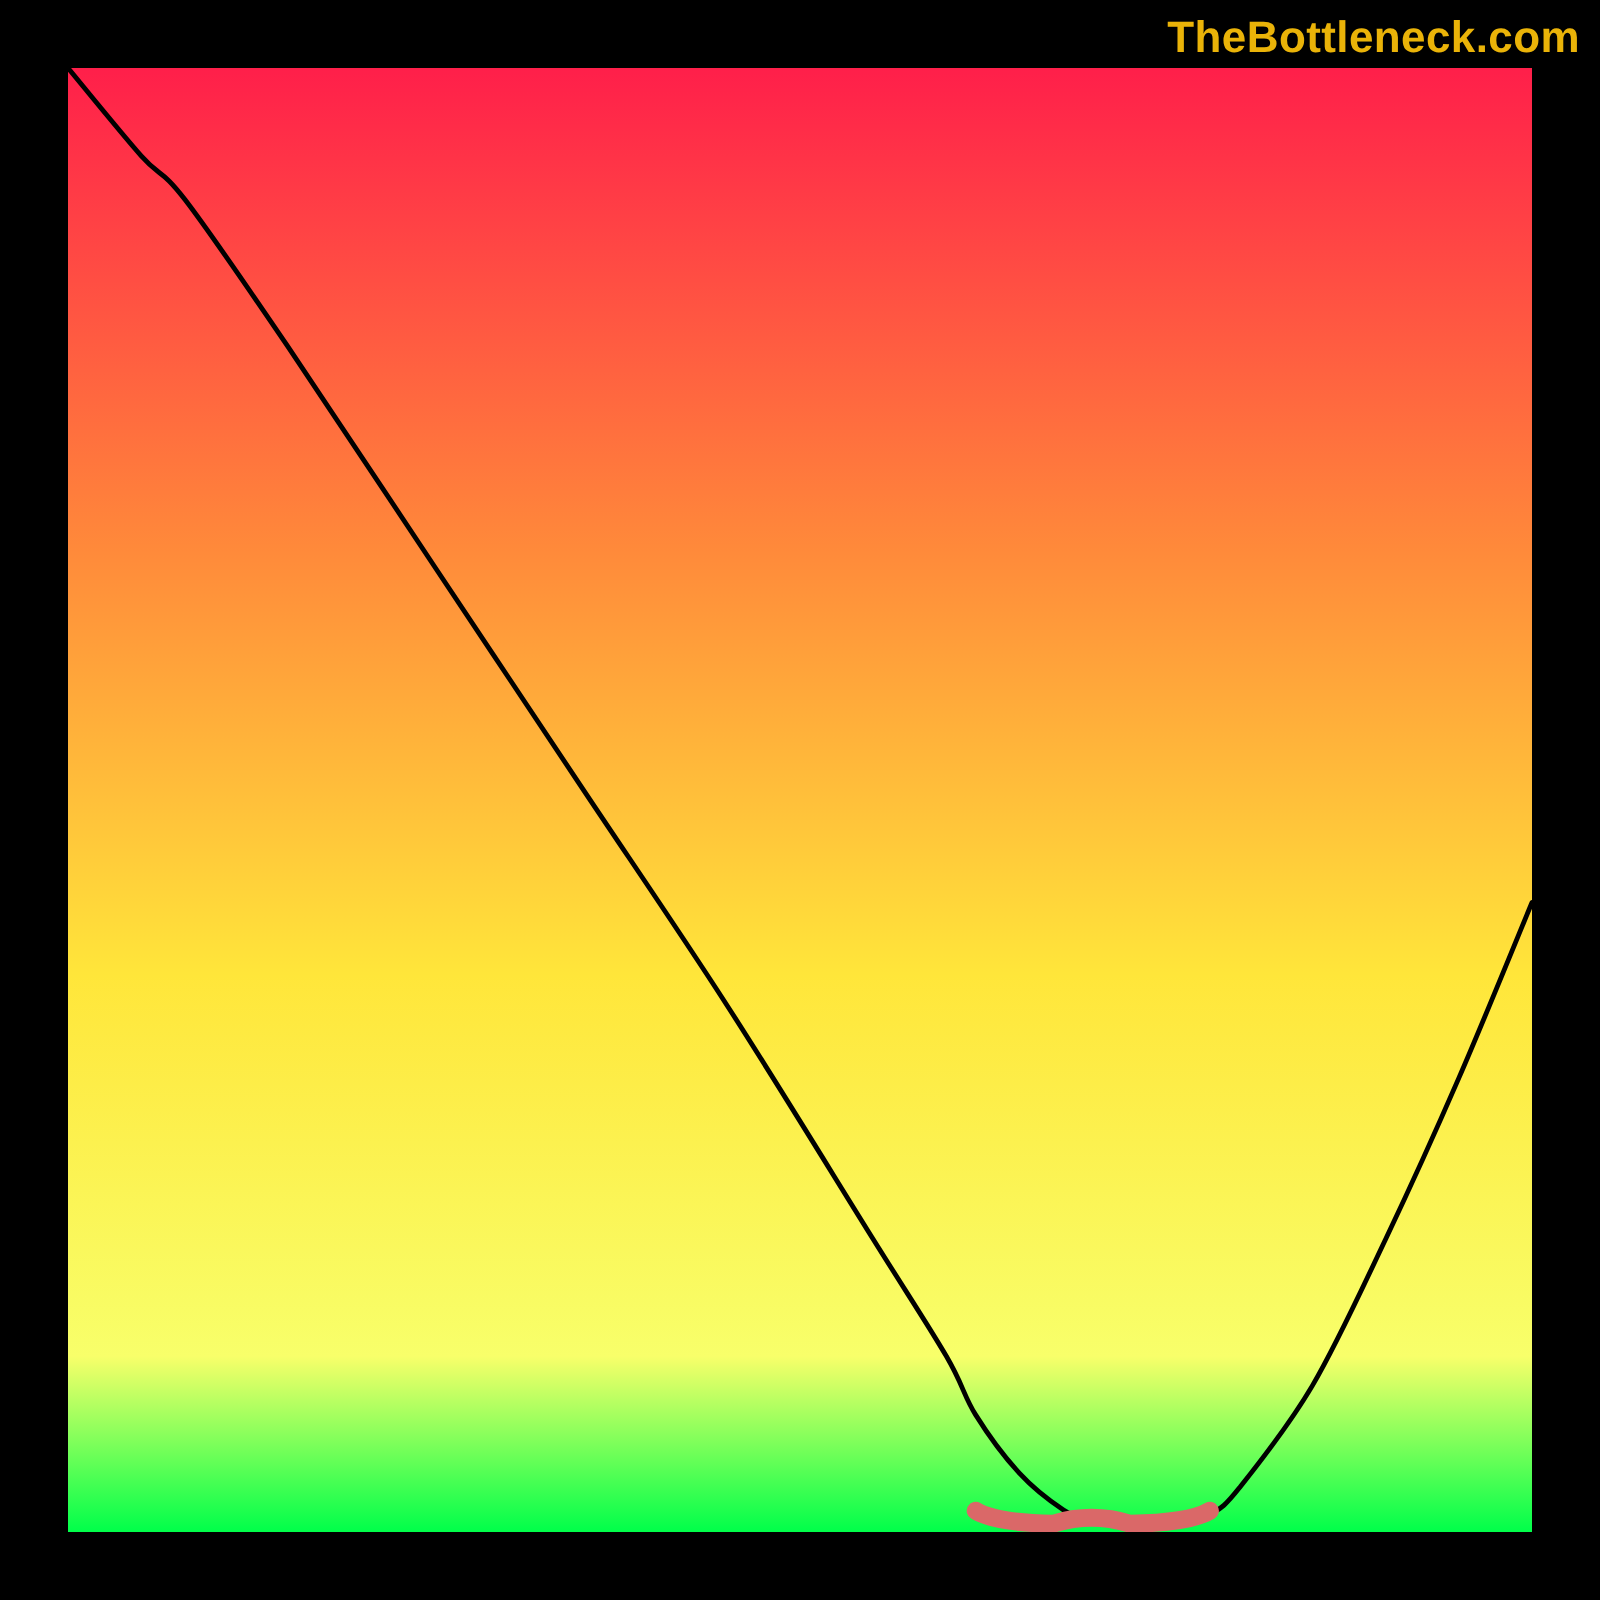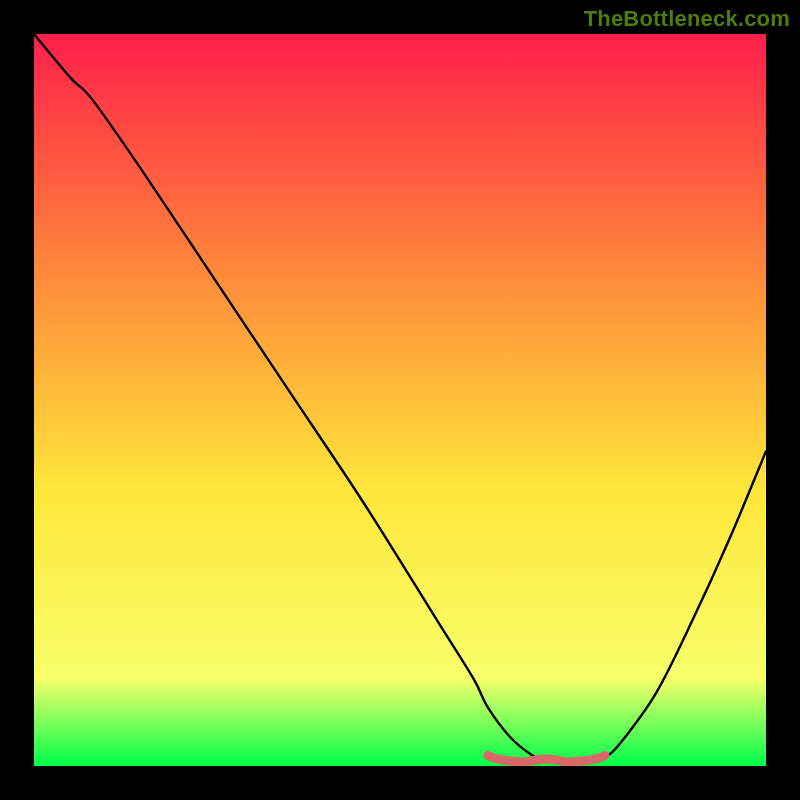--- a/index.html
+++ b/index.html
@@ -25,21 +25,21 @@
     width: 732px;
     height: 732px;
   }
   .watermark {
     position: absolute;
     top: 6px;
     right: 10px;
     font-family: Arial, Helvetica, sans-serif;
     font-size: 22px;
     font-weight: 600;
-    color: #4d7c0f;
+    color: #eab308;
     letter-spacing: 0.2px;
   }
 </style>
 </head>
 <body>
 
 <div class="frame">
   <svg class="plot" viewBox="0 0 732 732" preserveAspectRatio="none">
     <defs>
       <linearGradient id="bg" x1="0" y1="0" x2="0" y2="1">

